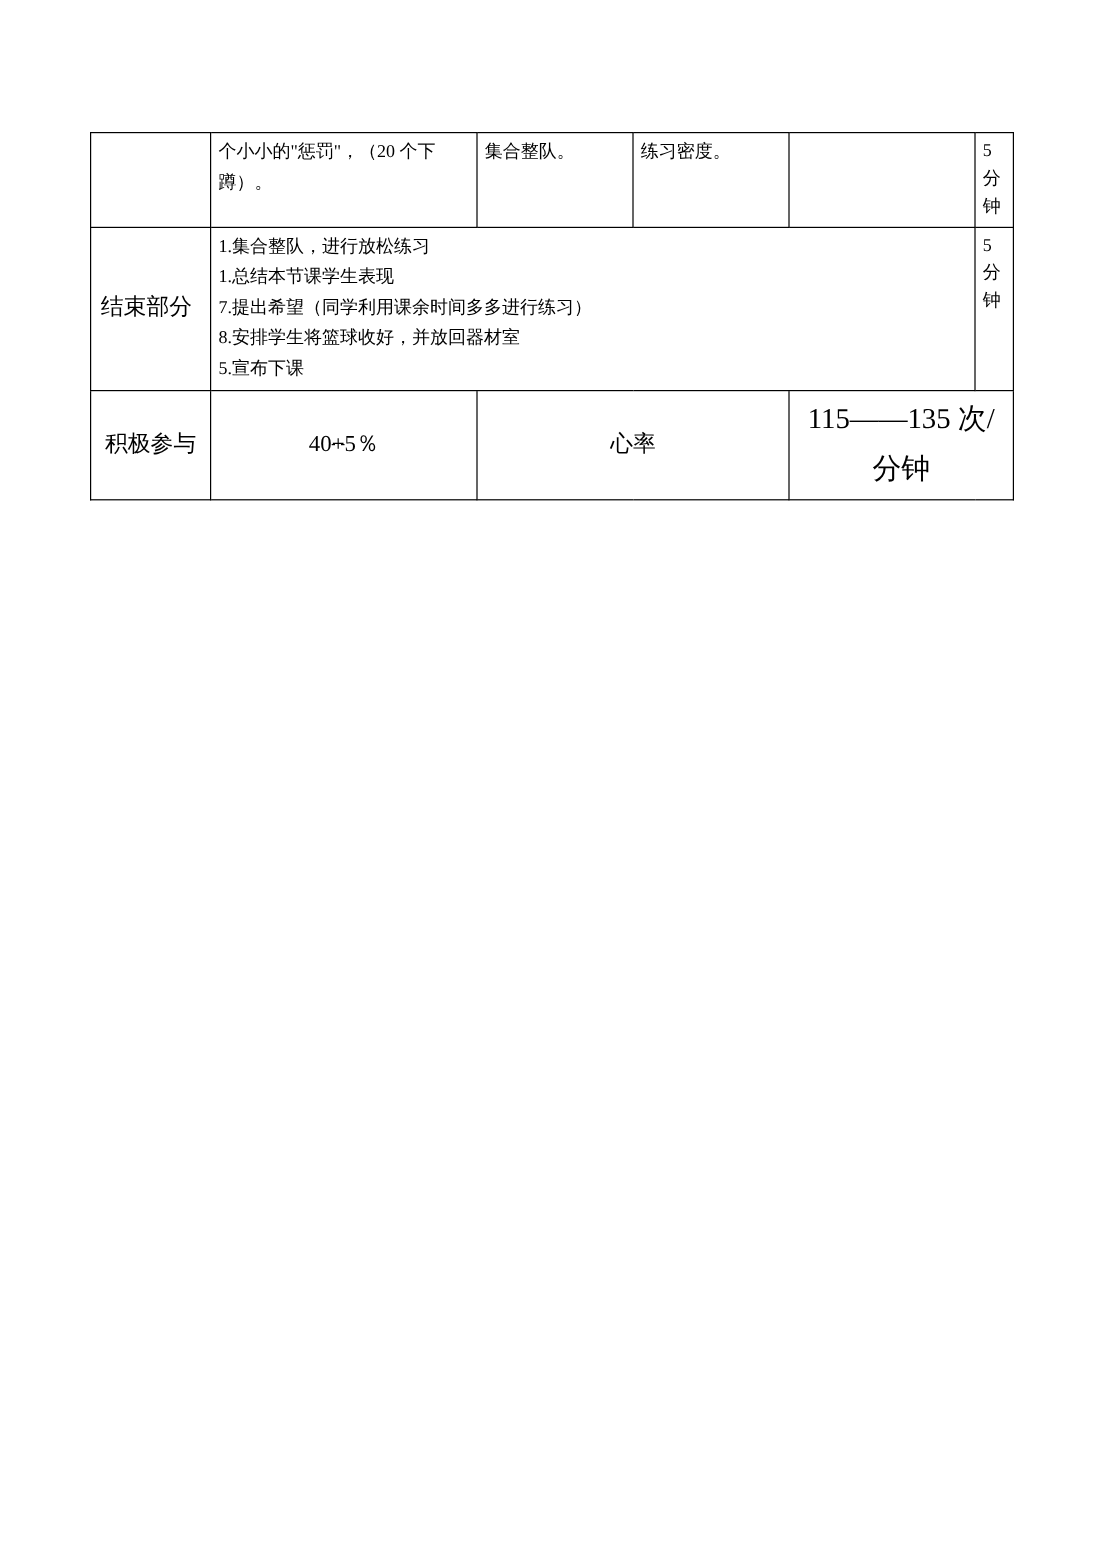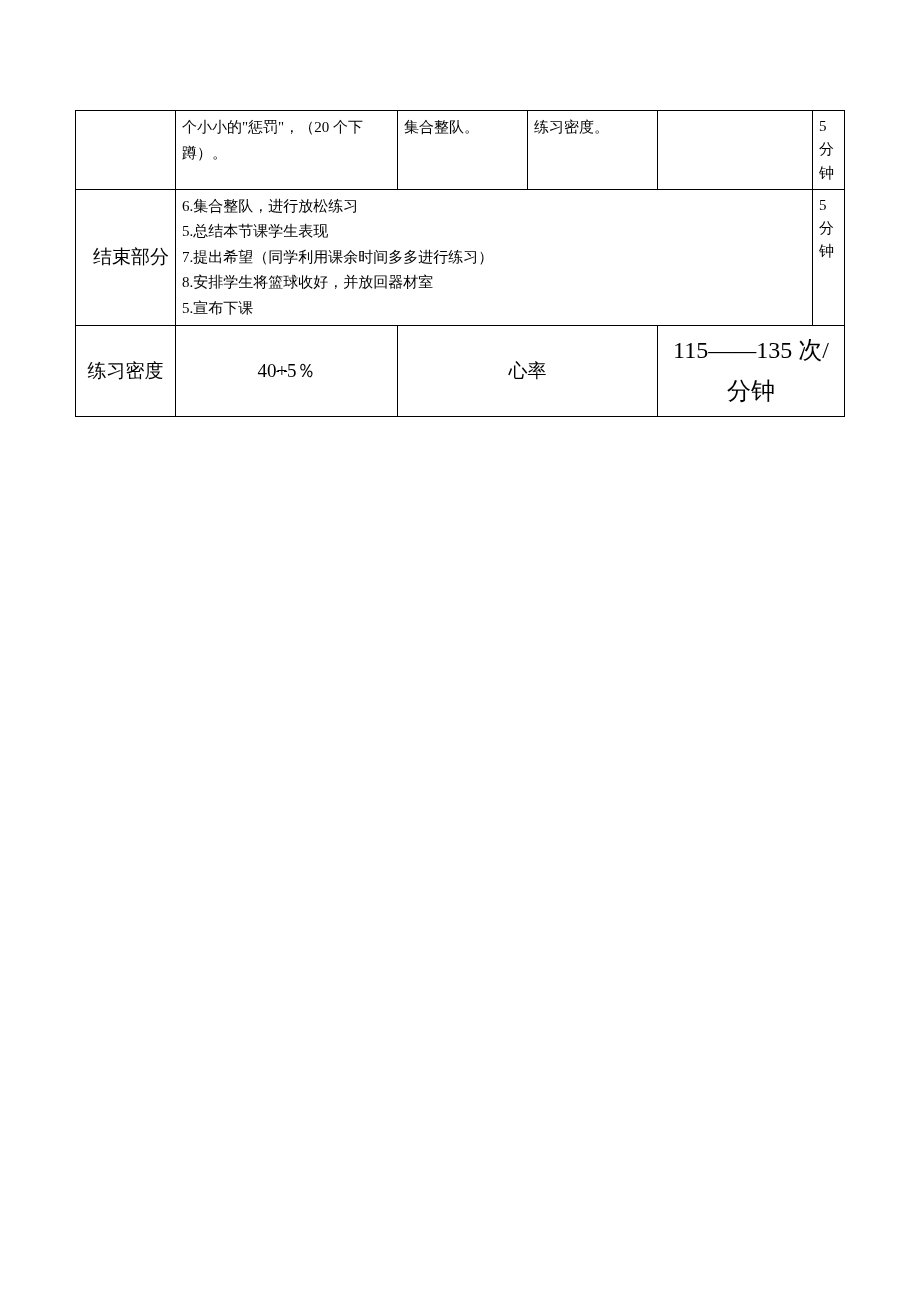--- a/index.html
+++ b/index.html
@@ -28,21 +28,21 @@
     .col1 { width: 100px; }
     .col2 { width: 222px; }
     .col3 { width: 130px; }
     .col4 { width: 130px; }
     .col5 { width: 155px; }
     .col6 { width: 32px; }
     .label-cell {
       font-size: 19px;
       font-weight: normal;
       vertical-align: middle;
-      text-align: right;
+      text-align: left;
       padding-left: 8px;
     }
     .vertical-text {
       text-align: left;
       line-height: 1.55;
       letter-spacing: 0;
     }
     .center {
       text-align: center;
       vertical-align: middle;
@@ -77,28 +77,28 @@
     <td></td>
     <td>个小小的"惩罚"，（20 个下蹲）。</td>
     <td>集合整队。</td>
     <td>练习密度。</td>
     <td></td>
     <td class="vertical-text"><span>5分钟</span></td>
   </tr>
   <tr>
     <td class="label-cell">结束部分</td>
     <td colspan="4" class="conclusion-cell">
-      <div>6.集合整队，进行放松练习</div>
-      <div>5.总结本节课学生表现</div>
+      <div>1.集合整队，进行放松练习</div>
+      <div>1.总结本节课学生表现</div>
       <div>7.提出希望（同学利用课余时间多多进行练习）</div>
       <div>8.安排学生将篮球收好，并放回器材室</div>
       <div>5.宣布下课</div>
     </td>
     <td class="vertical-text"><span>5分钟</span></td>
   </tr>
   <tr>
-    <td class="bottom-label">练习密度</td>
+    <td class="bottom-label">积极参与</td>
     <td class="center" style="font-size:19px;font-family:Liberation Serif, serif;"><span>40</span><span class="underline">+</span><span>5％</span></td>
     <td colspan="2" class="bottom-label">心率</td>
     <td colspan="2" class="center" style="font-size:24px;">115——135 次/分钟</td>
   </tr>
 </tbody>
   </table>
 
 </body></html>

